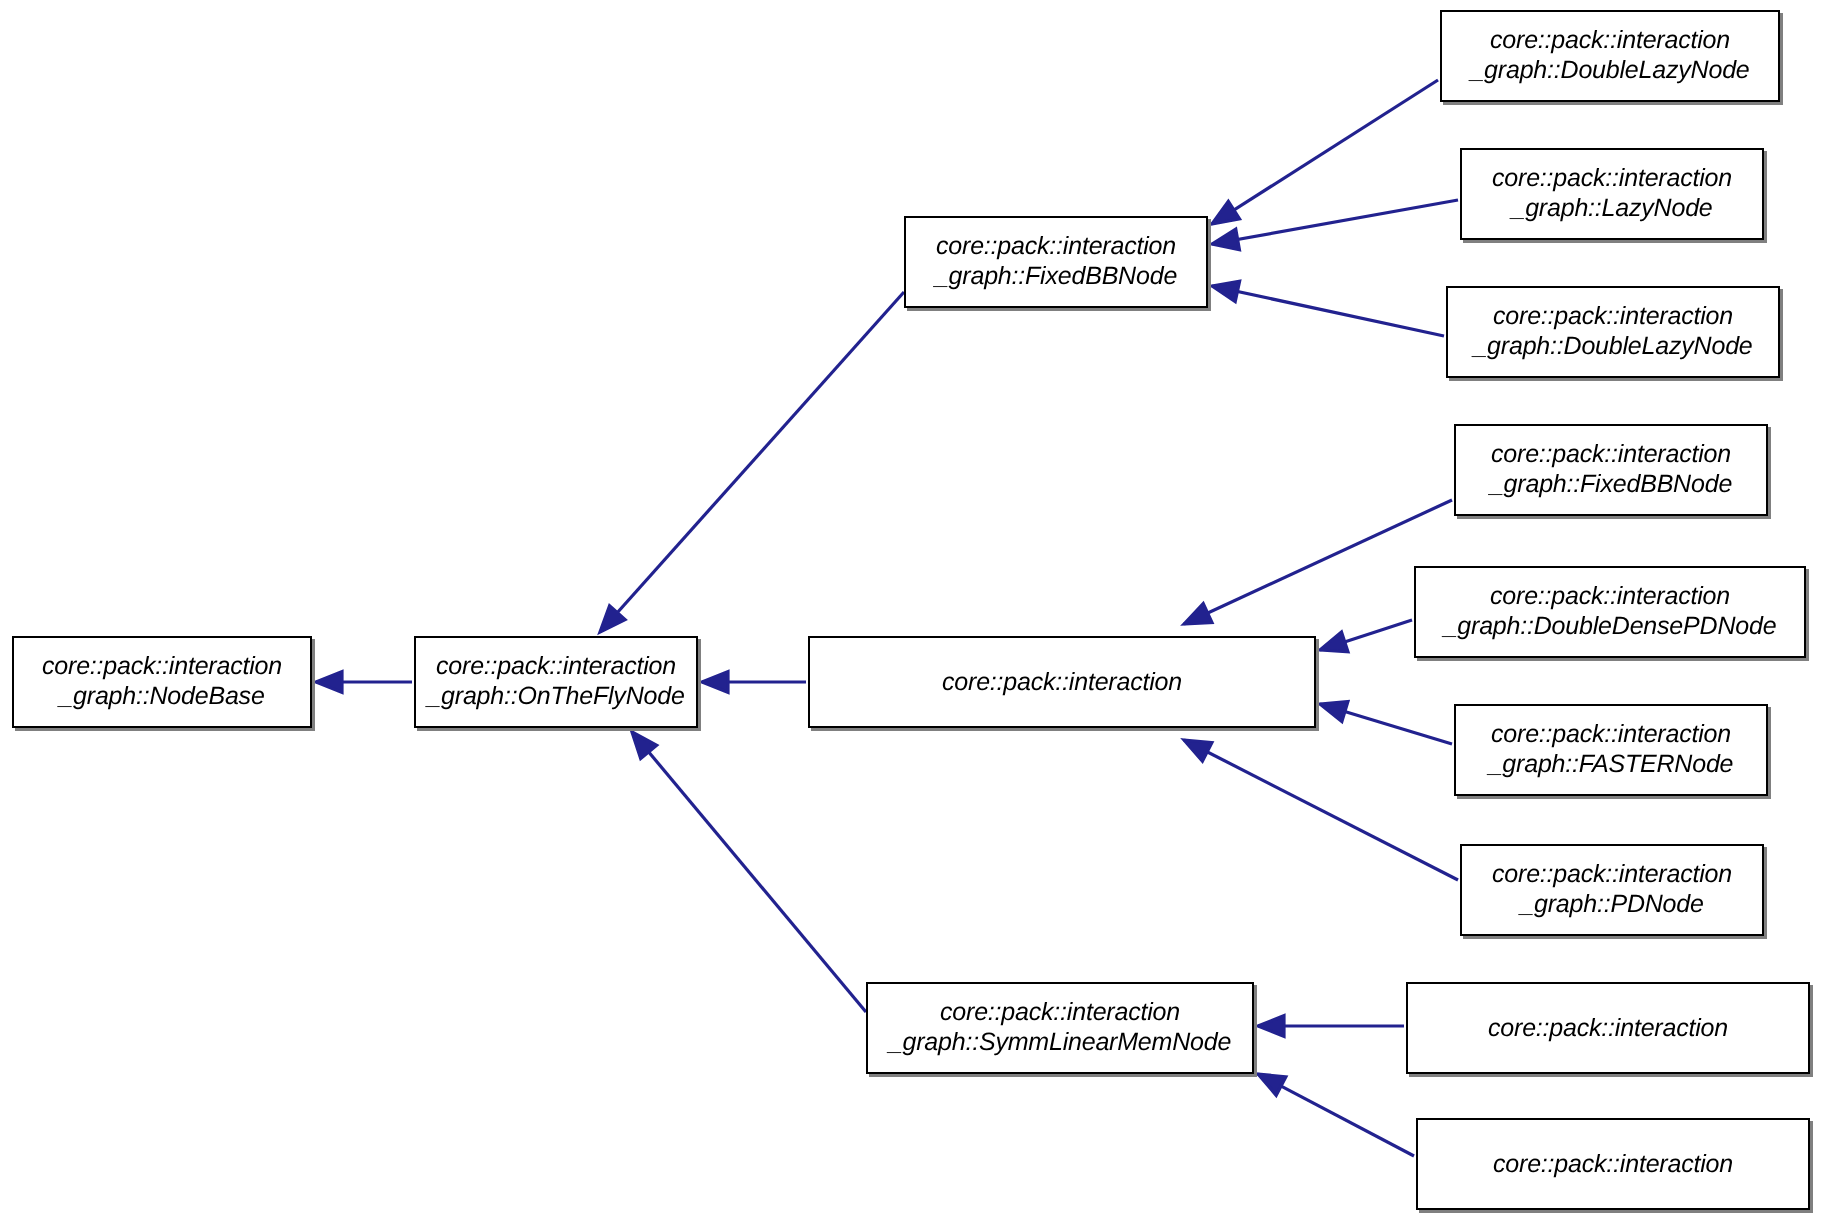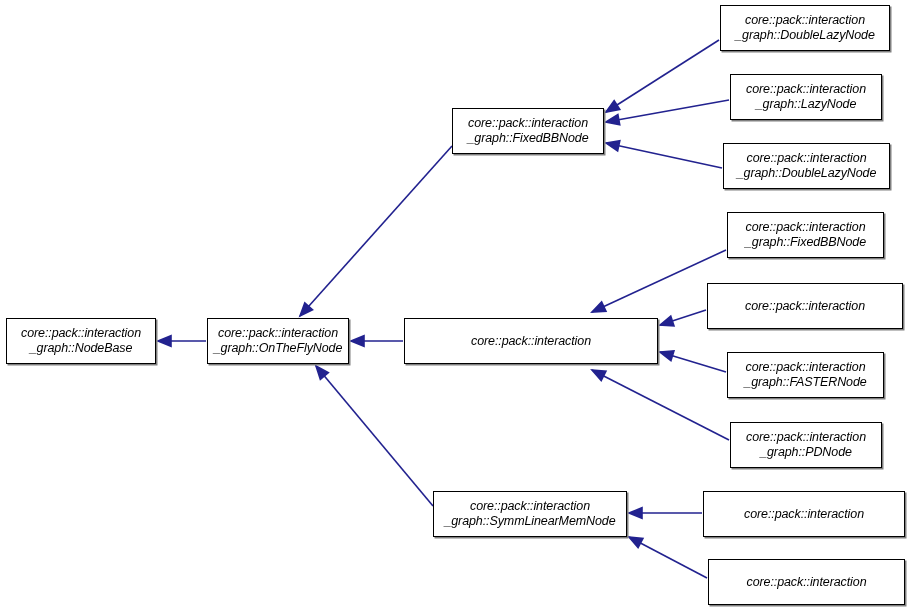--- a/index.html
+++ b/index.html
@@ -109,20 +109,21 @@
       </div>
       <div class="node" title="core::pack::interaction_graph::PrecomputedPairEnergiesNode" style="left: 404px; top: 318px; width: 254px; height: 46px;">
         <span class="ln">core::pack::interaction</span>
       </div>
       <div class="node" title="core::pack::interaction_graph::DensePDNode" style="left: 727px; top: 212px; width: 157px; height: 46px;">
         <span class="ln">core::pack::interaction</span>
         <span class="ln">_graph::FixedBBNode</span>
       </div>
       <div class="node" title="core::pack::interaction_graph::DoubleDensePDNode" style="left: 707px; top: 283px; width: 196px; height: 46px;">
         <span class="ln">core::pack::interaction</span>
+        <span class="ln">_graph::DoubleDensePDNode</span>
       </div>
       <div class="node" title="core::pack::interaction_graph::FASTERNode" style="left: 727px; top: 352px; width: 157px; height: 46px;">
         <span class="ln">core::pack::interaction</span>
         <span class="ln">_graph::FASTERNode</span>
       </div>
       <div class="node" title="core::pack::interaction_graph::PDNode" style="left: 730px; top: 422px; width: 152px; height: 46px;">
         <span class="ln">core::pack::interaction</span>
         <span class="ln">_graph::PDNode</span>
       </div>
       <div class="node" title="core::pack::interaction_graph::SymmOnTheFlyNode" style="left: 433px; top: 491px; width: 194px; height: 46px;">

